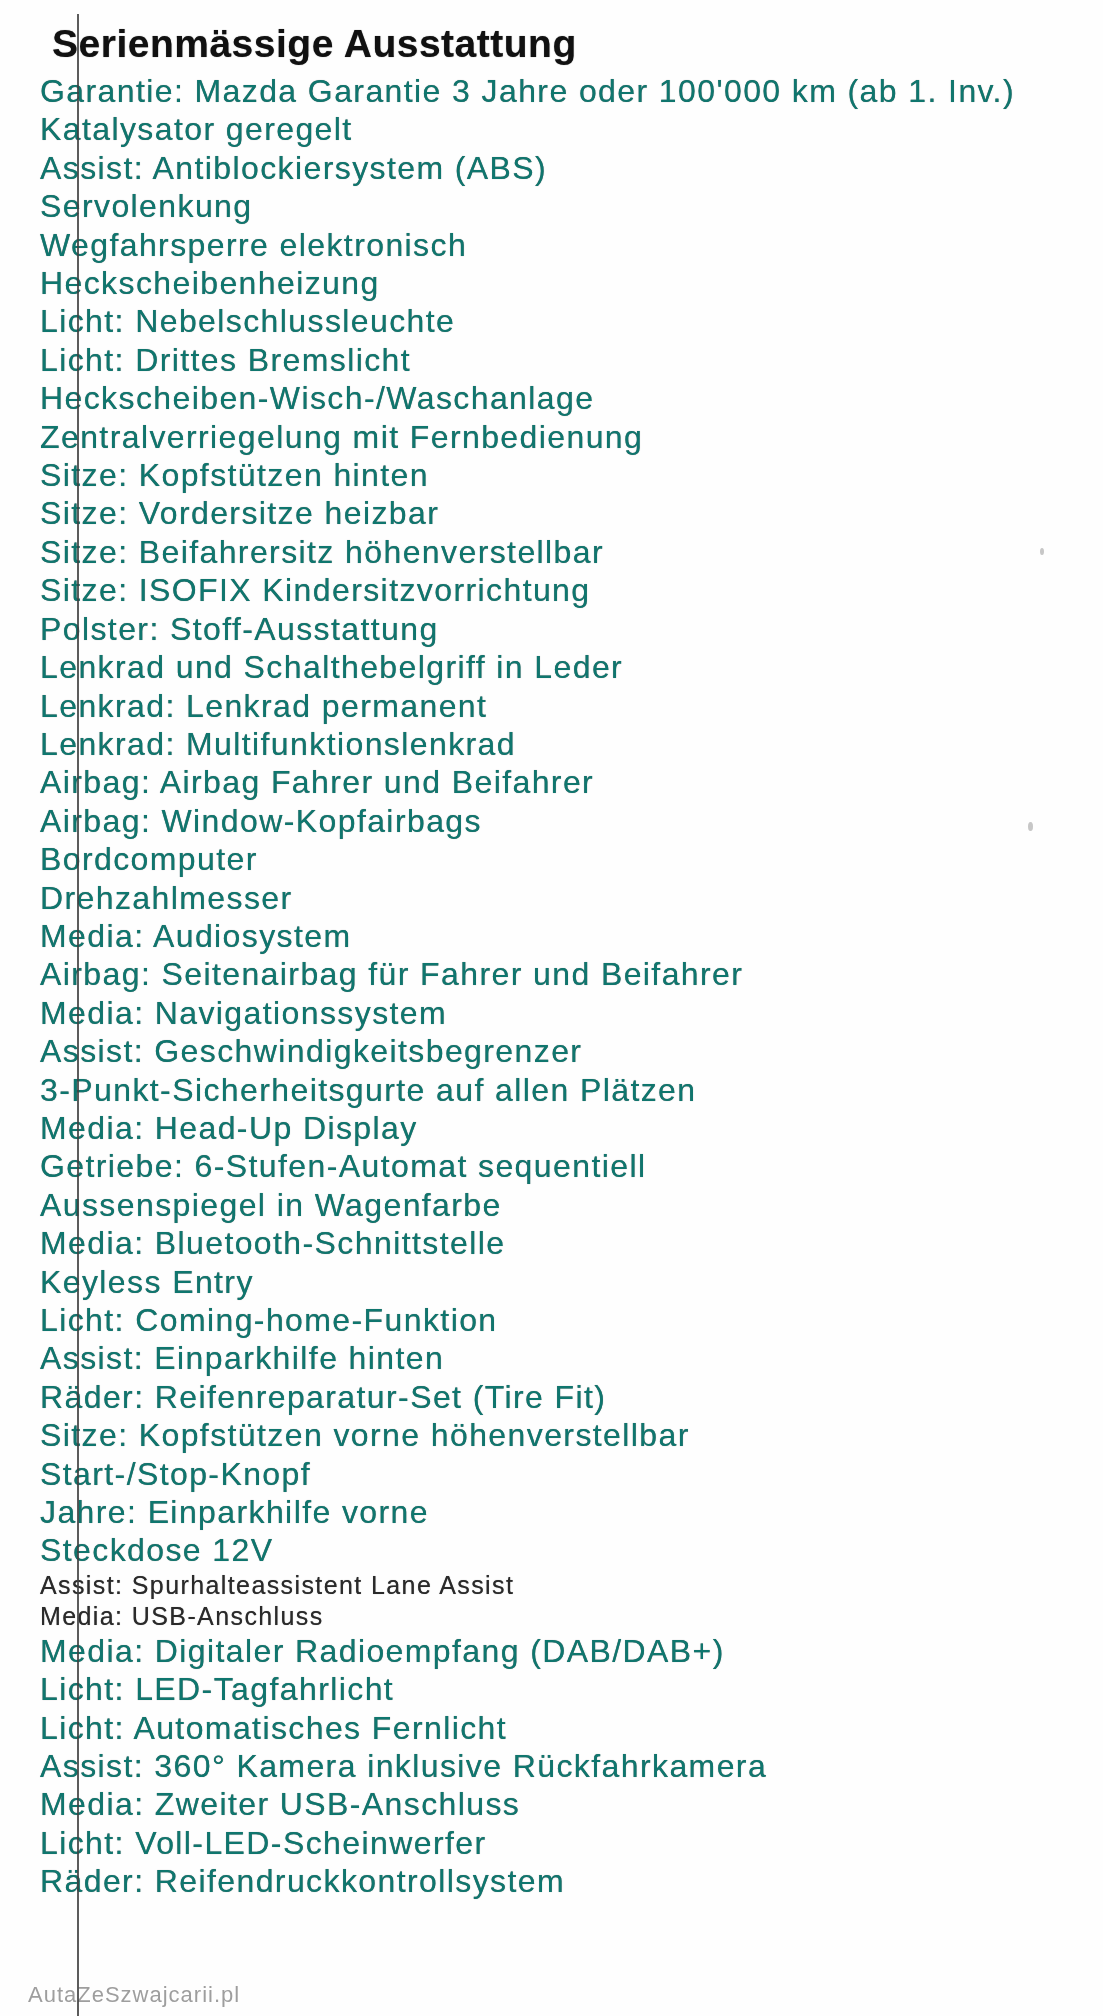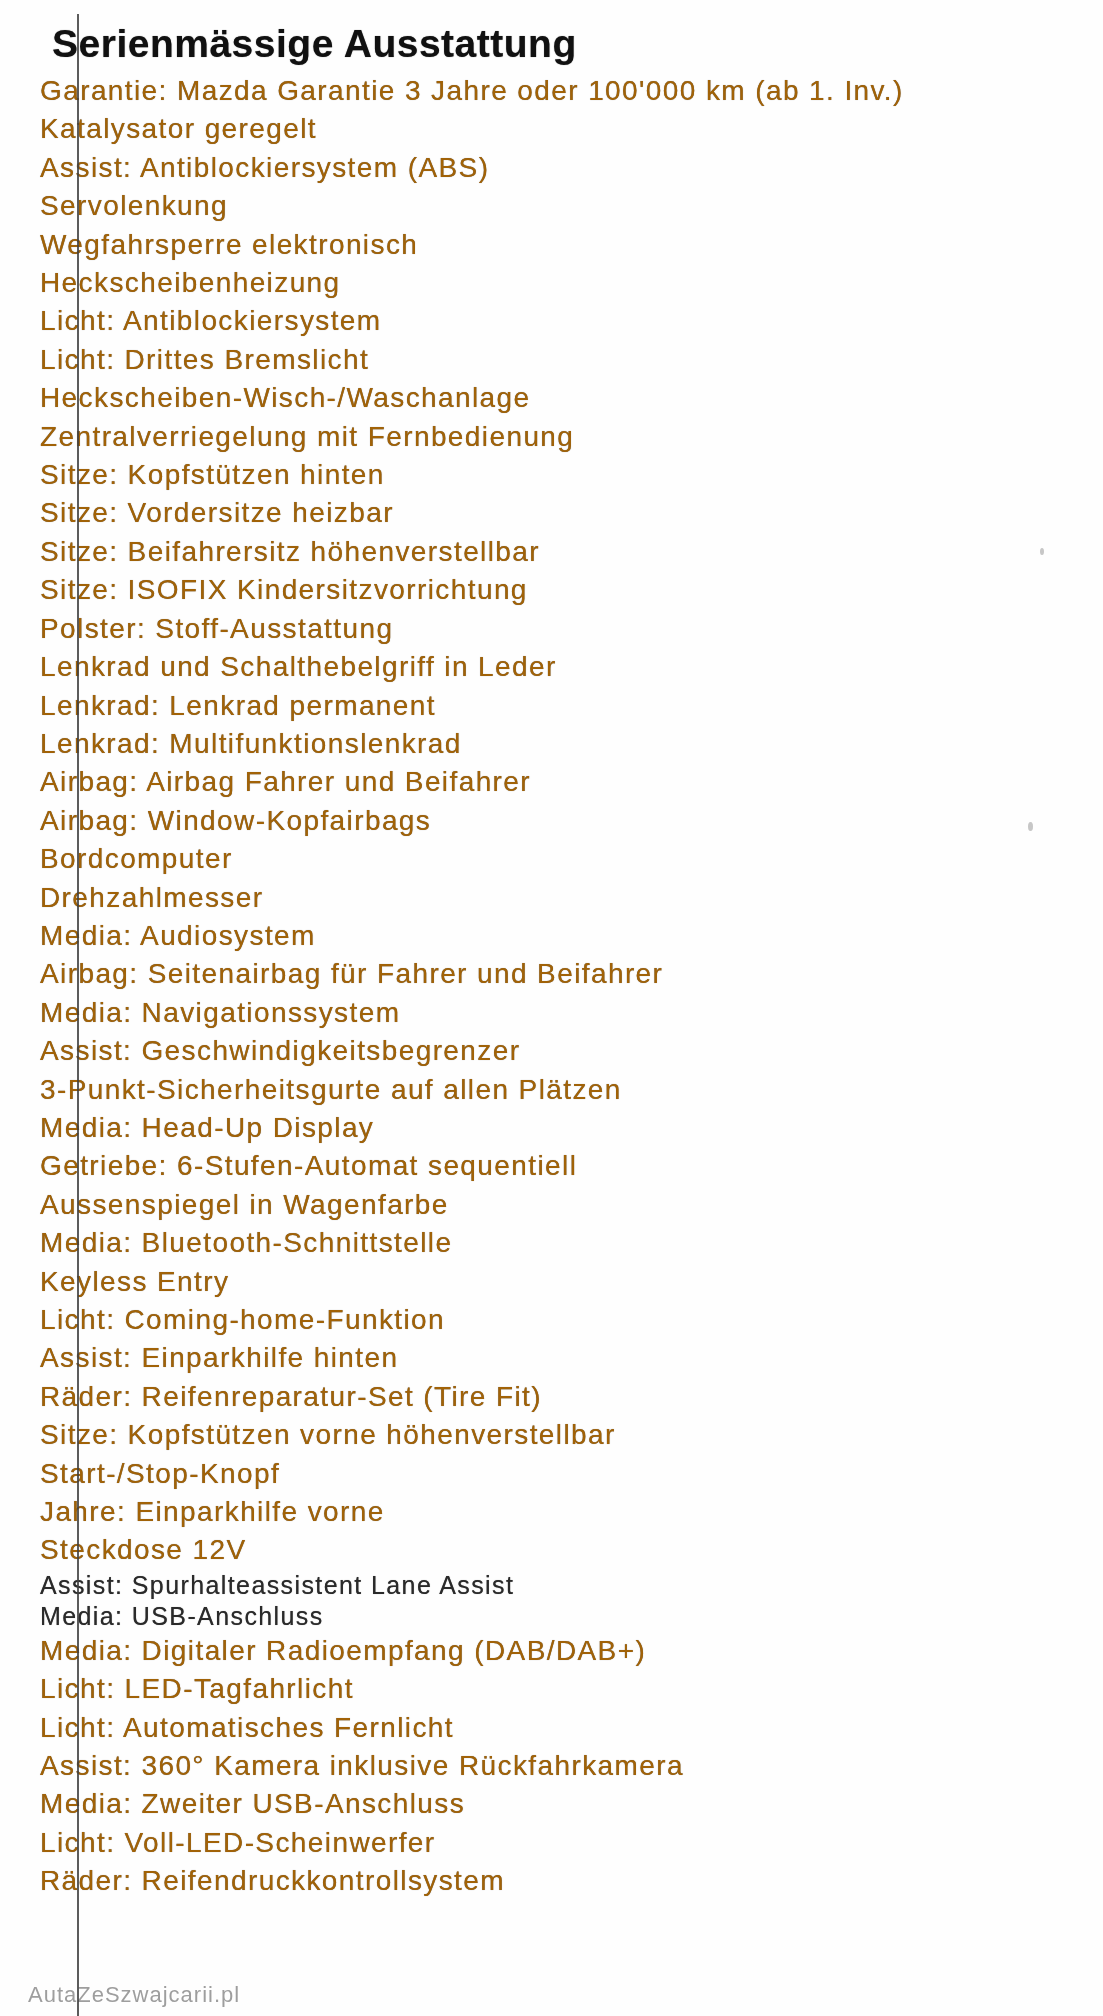--- a/index.html
+++ b/index.html
@@ -40,25 +40,25 @@
     font-size: 39px;
     font-weight: bold;
     letter-spacing: 0.5px;
     color: #111;
     text-shadow: 0 0 1px rgba(0,0,0,0.55);
   }
   .list {
     margin: 0;
   }
   .row {
-    font-size: 28px;
+    font-size: 32px;
     line-height: 38.4px;
     letter-spacing: 1.4px;
     white-space: nowrap;
-    color: #a16207;
+    color: #0f766e;
     text-shadow: 0 0 0.7px rgba(0,0,0,0.6);
   }
   
   .list .row:nth-child(40),
   .list .row:nth-child(41) {
     font-size: 25px;
     line-height: 31px;
     color: #2a2a2a;
   }
   .watermark {
@@ -94,21 +94,21 @@
 
   <div class="content">
     <h1 class="title">Serienmässige Ausstattung</h1>
     <div class="list" id="equipment-list">
         <div class="row">Garantie: Mazda Garantie 3 Jahre oder 100'000 km (ab 1. Inv.)</div>
         <div class="row">Katalysator geregelt</div>
         <div class="row">Assist: Antiblockiersystem (ABS)</div>
         <div class="row">Servolenkung</div>
         <div class="row">Wegfahrsperre elektronisch</div>
         <div class="row">Heckscheibenheizung</div>
-        <div class="row">Licht: Antiblockiersystem</div>
+        <div class="row">Licht: Nebelschlussleuchte</div>
         <div class="row">Licht: Drittes Bremslicht</div>
         <div class="row">Heckscheiben-Wisch-/Waschanlage</div>
         <div class="row">Zentralverriegelung mit Fernbedienung</div>
         <div class="row">Sitze: Kopfstützen hinten</div>
         <div class="row">Sitze: Vordersitze heizbar</div>
         <div class="row">Sitze: Beifahrersitz höhenverstellbar</div>
         <div class="row">Sitze: ISOFIX Kindersitzvorrichtung</div>
         <div class="row">Polster: Stoff-Ausstattung</div>
         <div class="row">Lenkrad und Schalthebelgriff in Leder</div>
         <div class="row">Lenkrad: Lenkrad permanent</div>

